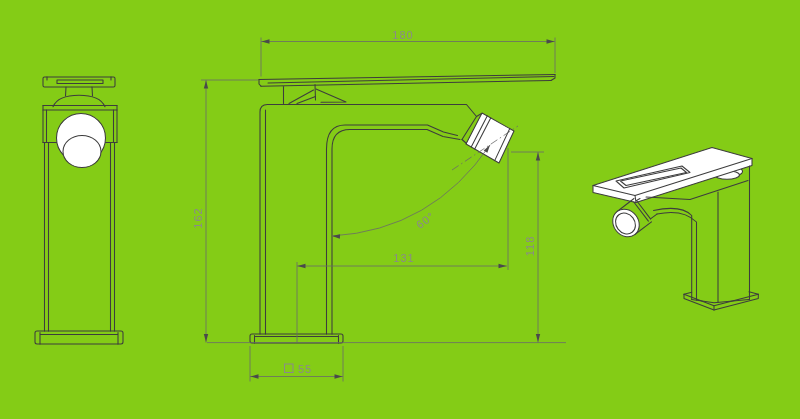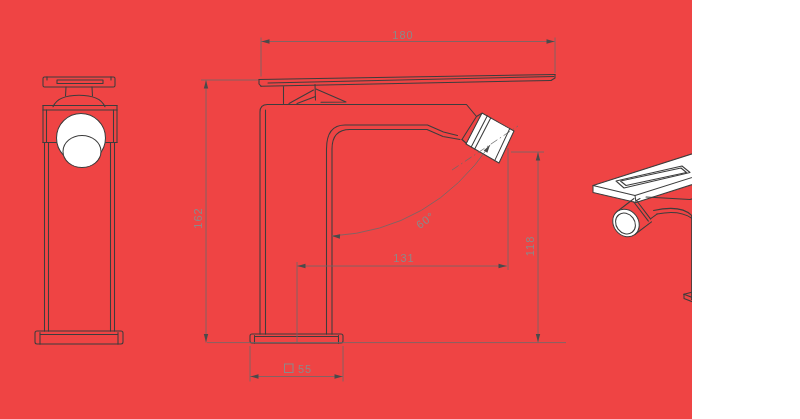--- a/index.html
+++ b/index.html
@@ -1,16 +1,16 @@
 <!DOCTYPE html>
 <html><head>
 <meta charset="utf-8">
 <style>
   html,body{margin:0;padding:0;background:#ffffff;}
-  .stage{width:692px;height:419px;background:#ef4444;overflow:hidden;}
+  .stage{width:800px;height:419px;background:#84cc16;overflow:hidden;}
   svg{display:block;}
   .g{stroke:#3d3d3d;stroke-width:1.05;fill:none;stroke-linecap:round;stroke-linejoin:round;}
   .gf{stroke:#3d3d3d;stroke-width:1.05;fill:#ffffff;stroke-linecap:round;stroke-linejoin:round;}
   .fw{fill:#ffffff;stroke:none;}
   .d{stroke:#6a6a6a;stroke-width:0.8;fill:none;stroke-linecap:butt;}
   .dd{stroke:#6a6a6a;stroke-width:0.8;fill:none;stroke-dasharray:8 3 1.5 3;}
   .arr{fill:#4a4a4a;stroke:none;}
   text{font-family:"Liberation Sans","DejaVu Sans",sans-serif;font-size:11px;fill:#8a8a8a;letter-spacing:1px;}
 </style>
 </head>

